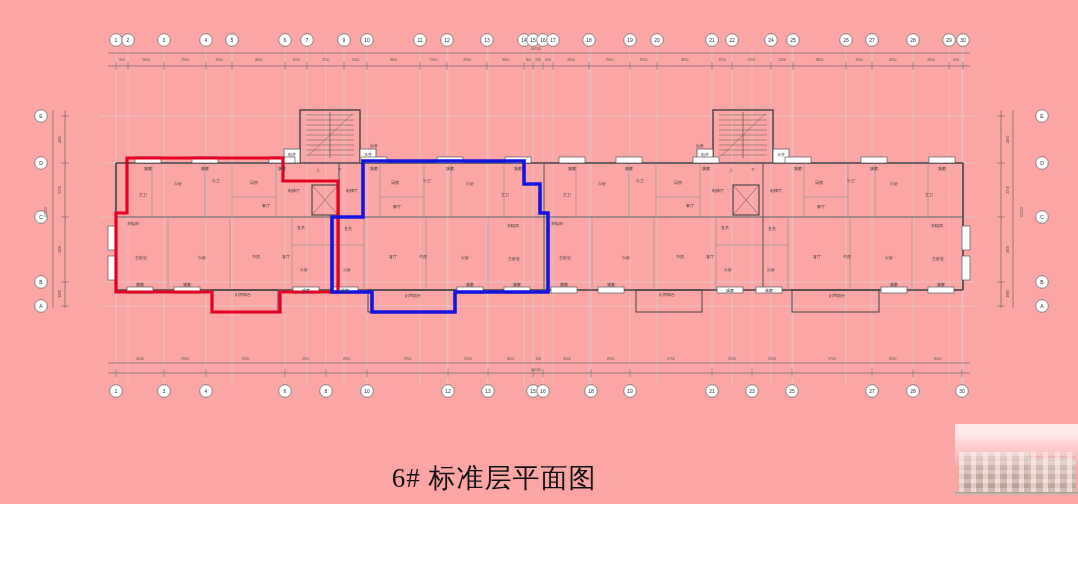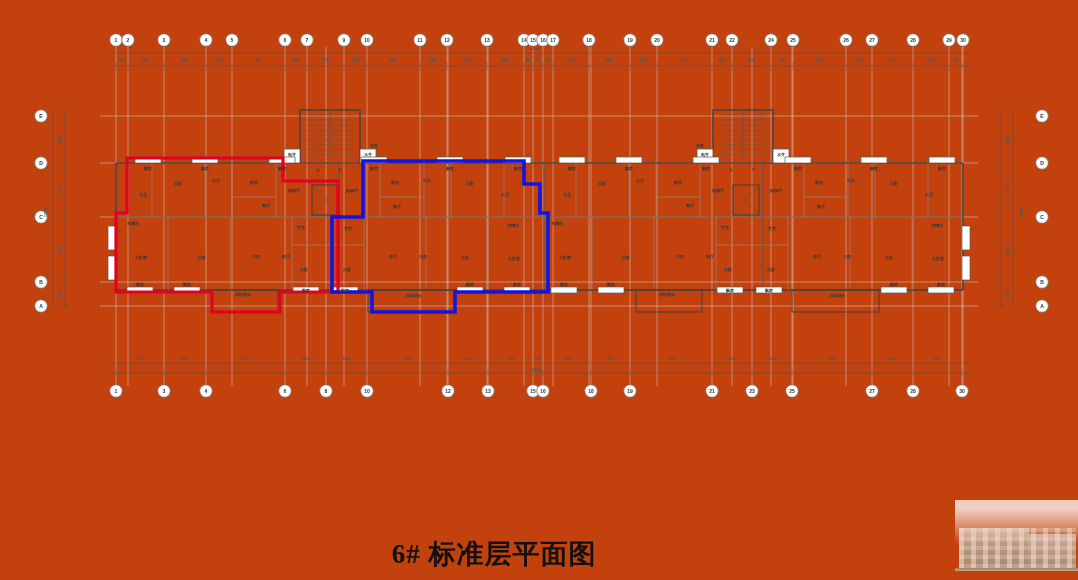--- a/index.html
+++ b/index.html
@@ -1,17 +1,17 @@
 <!DOCTYPE html>
 <html><head>
 <meta charset="utf-8">
 <style>
   html,body{margin:0;padding:0;background:#fff;}
-  .canvas{position:relative;width:1078px;height:580px;background:#c2410c;overflow:hidden;
-          font-family:"Liberation Sans","DejaVu Sans",sans-serif;font-weight:bold;}
+  .canvas{position:relative;width:1078px;height:504px;background:#fca5a5;overflow:hidden;
+          font-family:"Liberation Sans","DejaVu Sans",sans-serif;}
   svg{position:absolute;left:0;top:0;}
   svg text{font-family:"Liberation Sans","DejaVu Sans",sans-serif;}
   .drawing-title{position:absolute;left:0;right:90px;bottom:8px;text-align:center;
     font-family:"Liberation Serif","DejaVu Serif",serif;font-size:27px;color:#111;
     letter-spacing:1px;}
   .watermark{position:absolute;right:0;bottom:0;width:123px;height:80px;opacity:.75;}
   .wm-haze{position:absolute;left:0;top:0;right:0;height:45px;
     background:linear-gradient(180deg,#ffffff 20%,rgba(255,255,255,0));}
   .wm-block-a{position:absolute;left:4px;bottom:12px;width:70px;height:40px;
     background:linear-gradient(180deg,#e9ebe3,#c7cbbc 45%,#aab09e);

